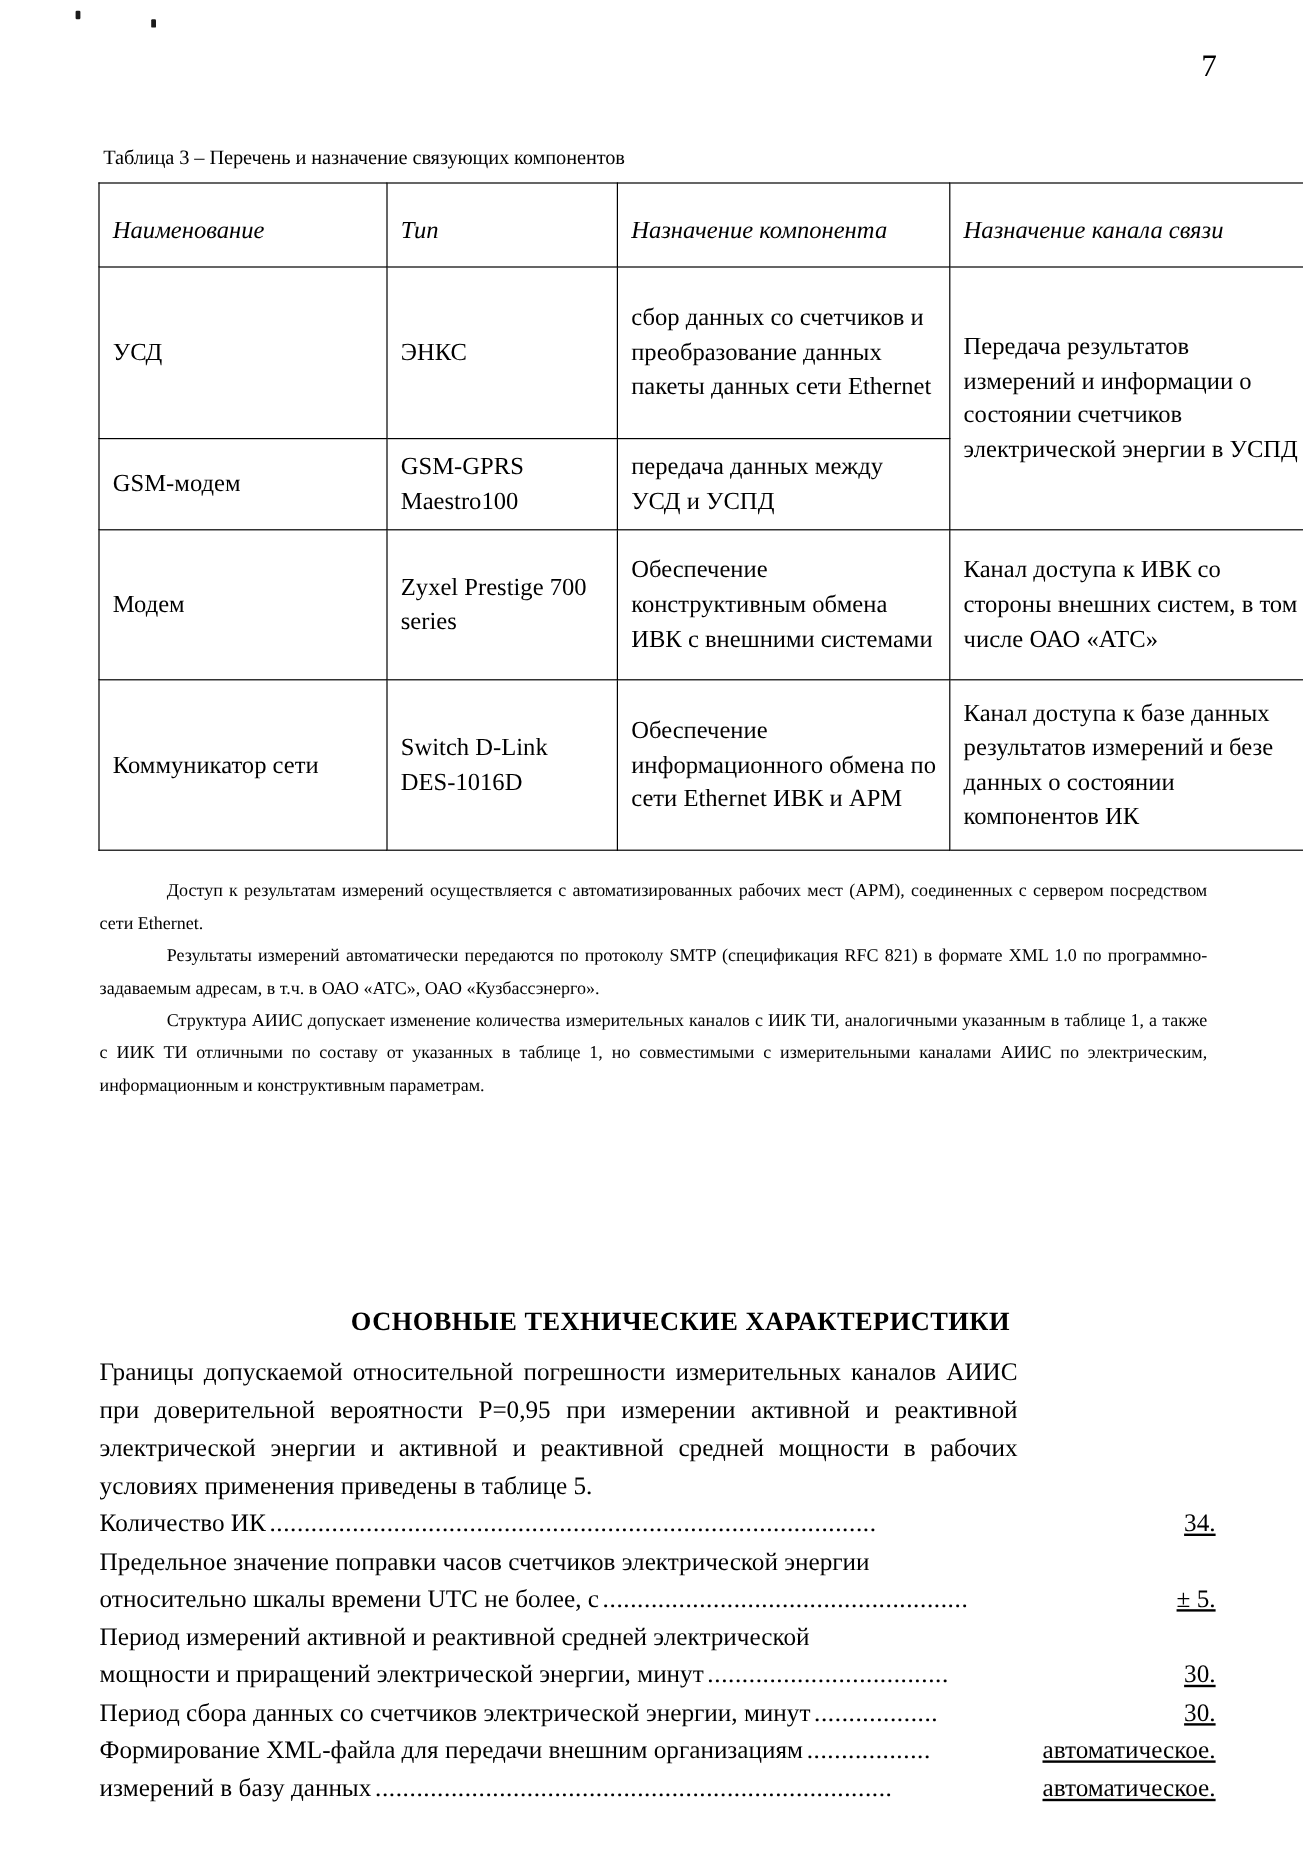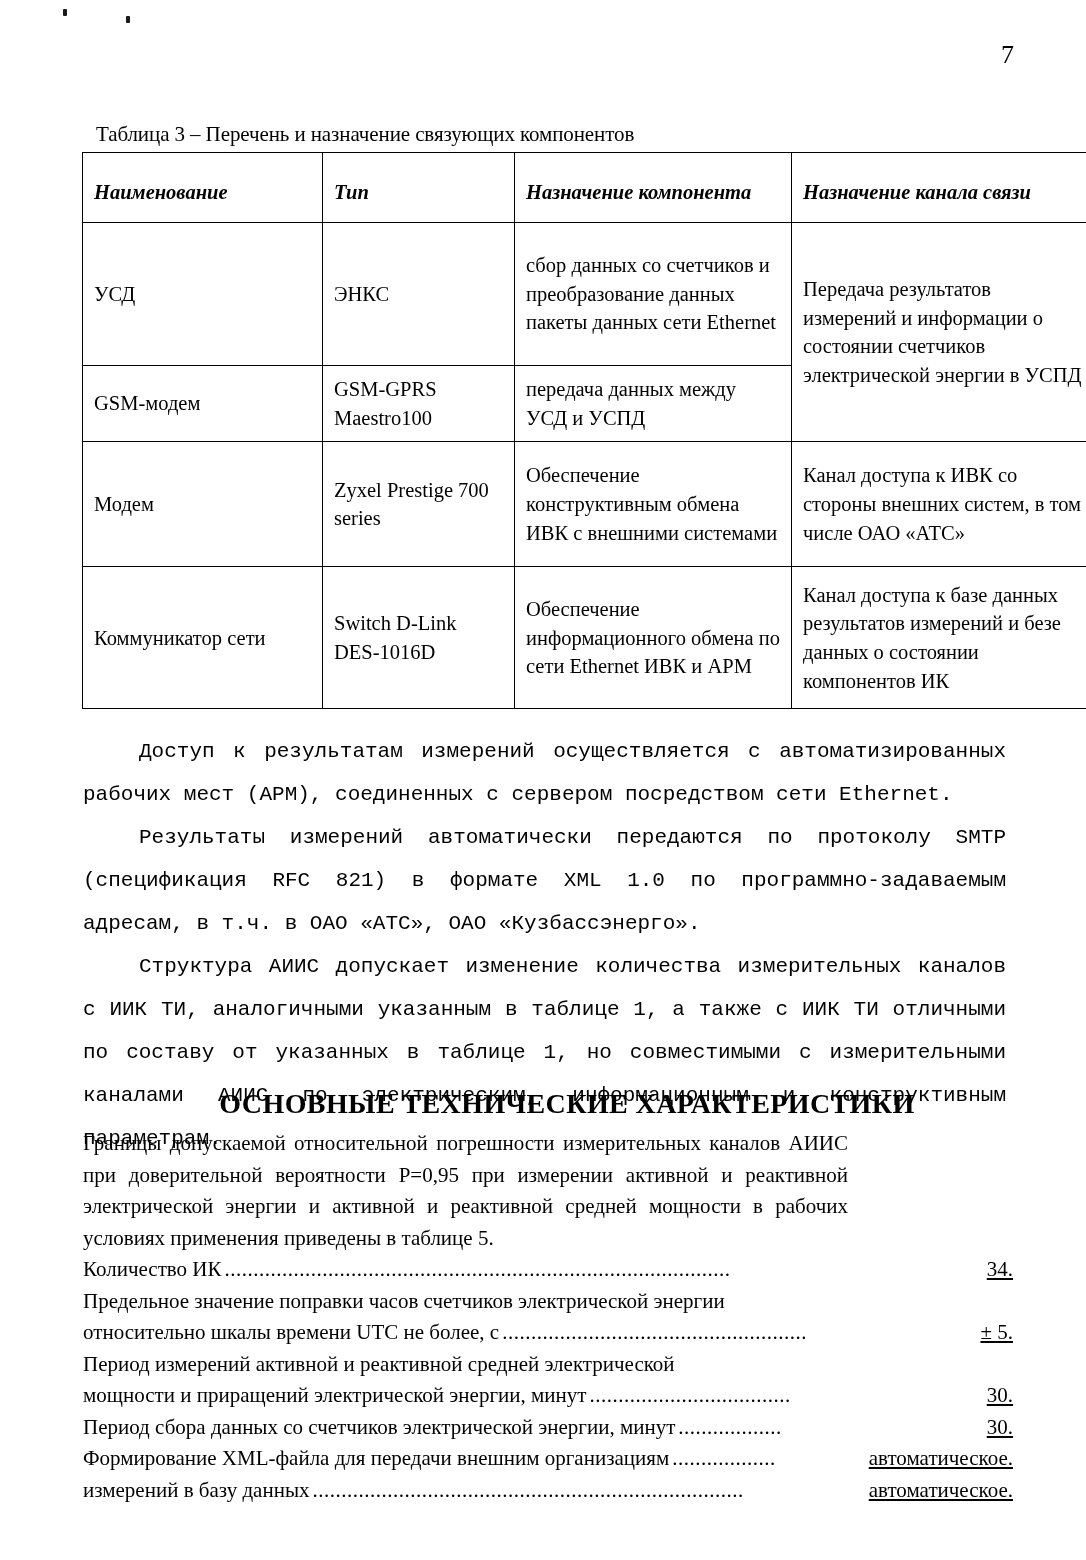--- a/index.html
+++ b/index.html
@@ -34,23 +34,23 @@
     position: absolute;
     right: 72px;
     top: 40px;
     font-size: 26px;
     font-family: "Liberation Serif", "DejaVu Serif", serif;
   }
 
   
   .table-caption {
     position: absolute;
-    left: 96px;
+    left: 86px;
     top: 122px;
-    font-size: 21px;
+    font-size: 17px;
     letter-spacing: -0.1px;
     white-space: nowrap;
     text-align: center;
   }
 
   
   .components-table {
     position: absolute;
     left: 82px;
     top: 152px;
@@ -63,59 +63,58 @@
   .components-table th {
     border: 1.6px solid #000000;
     padding: 9px 10px 9px 11px;
     vertical-align: middle;
     line-height: 1.40;
     text-align: left;
     font-weight: normal;
   }
   .components-table thead th {
     font-style: italic;
-    font-weight: bold;
+    font-weight: normal;
     vertical-align: middle;
     padding-top: 12px;
     padding-bottom: 3px;
     height: 54px;
   }
   .col-name  { width: 218px; }
   .col-type  { width: 170px; }
   .col-purp  { width: 255px; }
   .col-chan  { width: 279px; }
 
   .cell-top { vertical-align: top; padding-top: 12px; }
 
   
   .body-block {
     position: absolute;
     left: 83px;
     top: 730px;
     width: 923px;
-    font-size: 21px;
-    line-height: 43px;
+    font-size: 15px;
+    line-height: 27px;
     text-align: justify;
     text-justify: inter-word;
-    font-family: Liberation Mono, monospace;
   }
   .body-block p {
     margin: 0;
     text-indent: 56px;
   }
   .body-block p:last-child { margin-bottom: 0; }
 
   
   .section-heading {
     position: absolute;
     left: 0;
     right: 0;
     top: 1088px;
     text-align: center;
-    font-size: 28px;
+    font-size: 22px;
     font-weight: bold;
     letter-spacing: 0.4px;
     margin-left: 48px;
   }
 
   
   .specs-block {
     position: absolute;
     left: 83px;
     top: 1128px;

